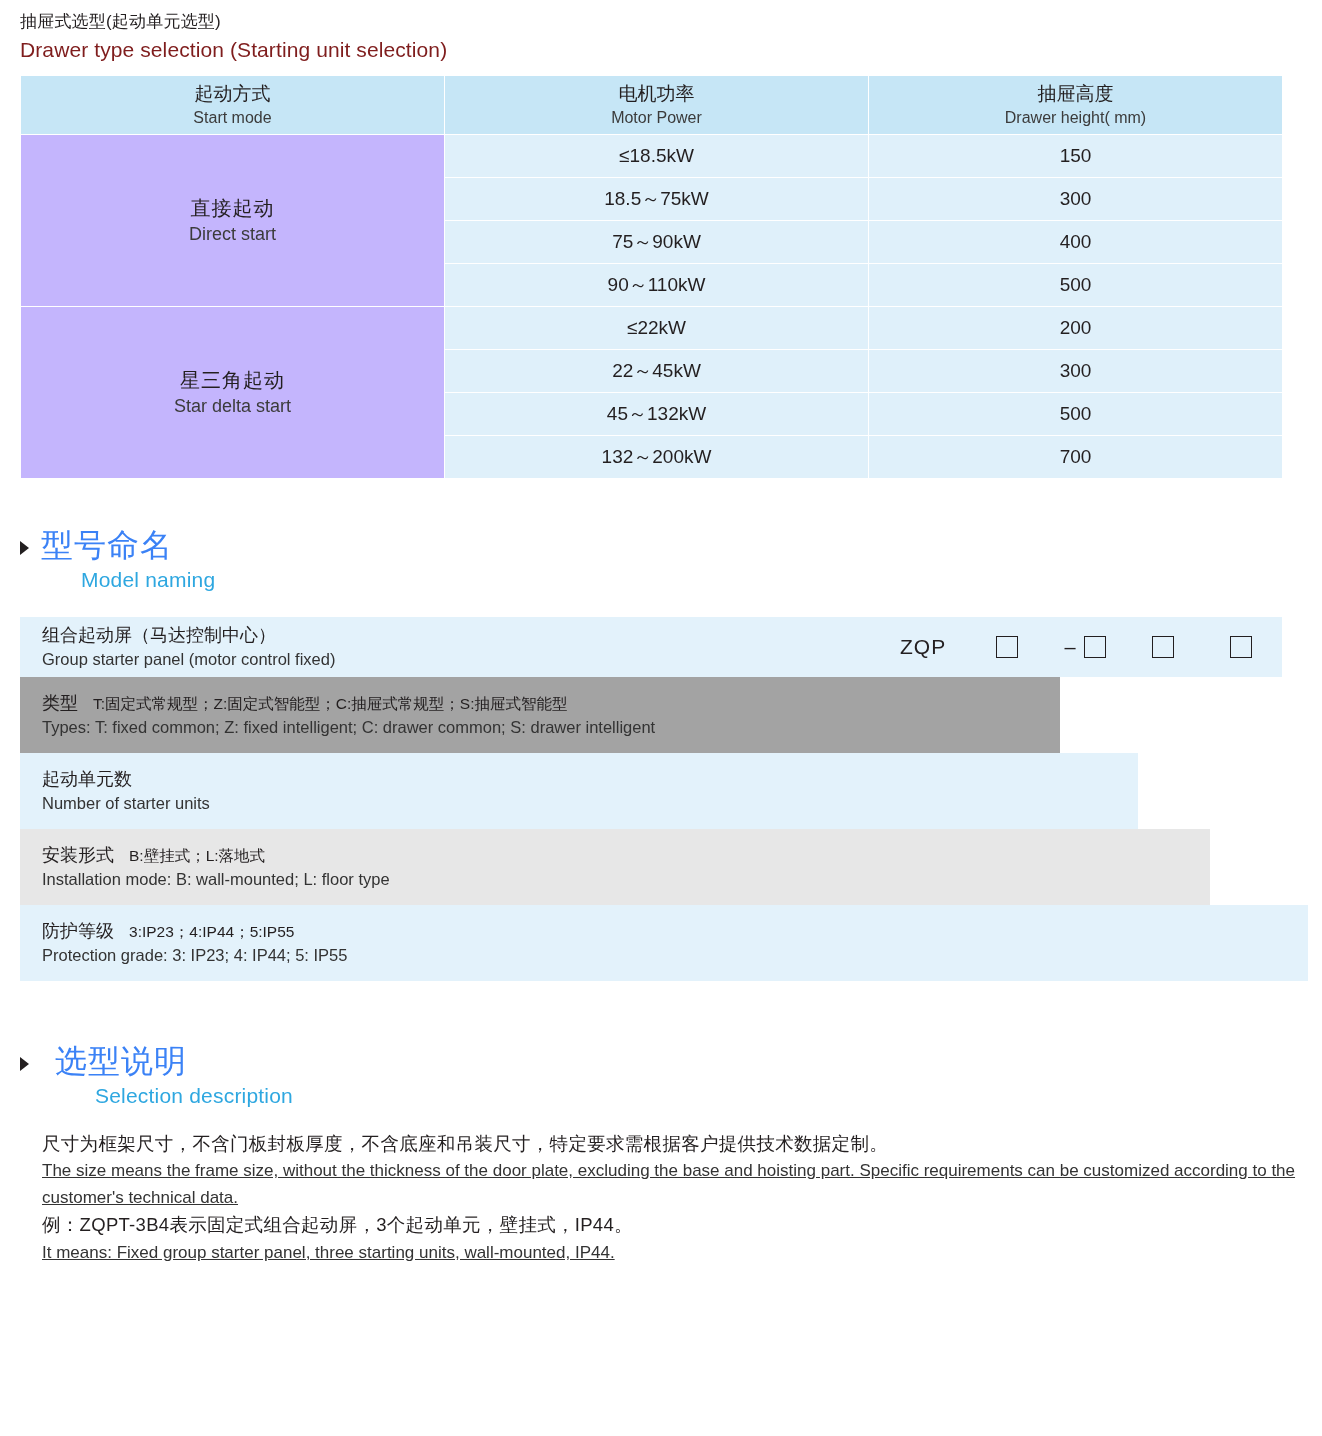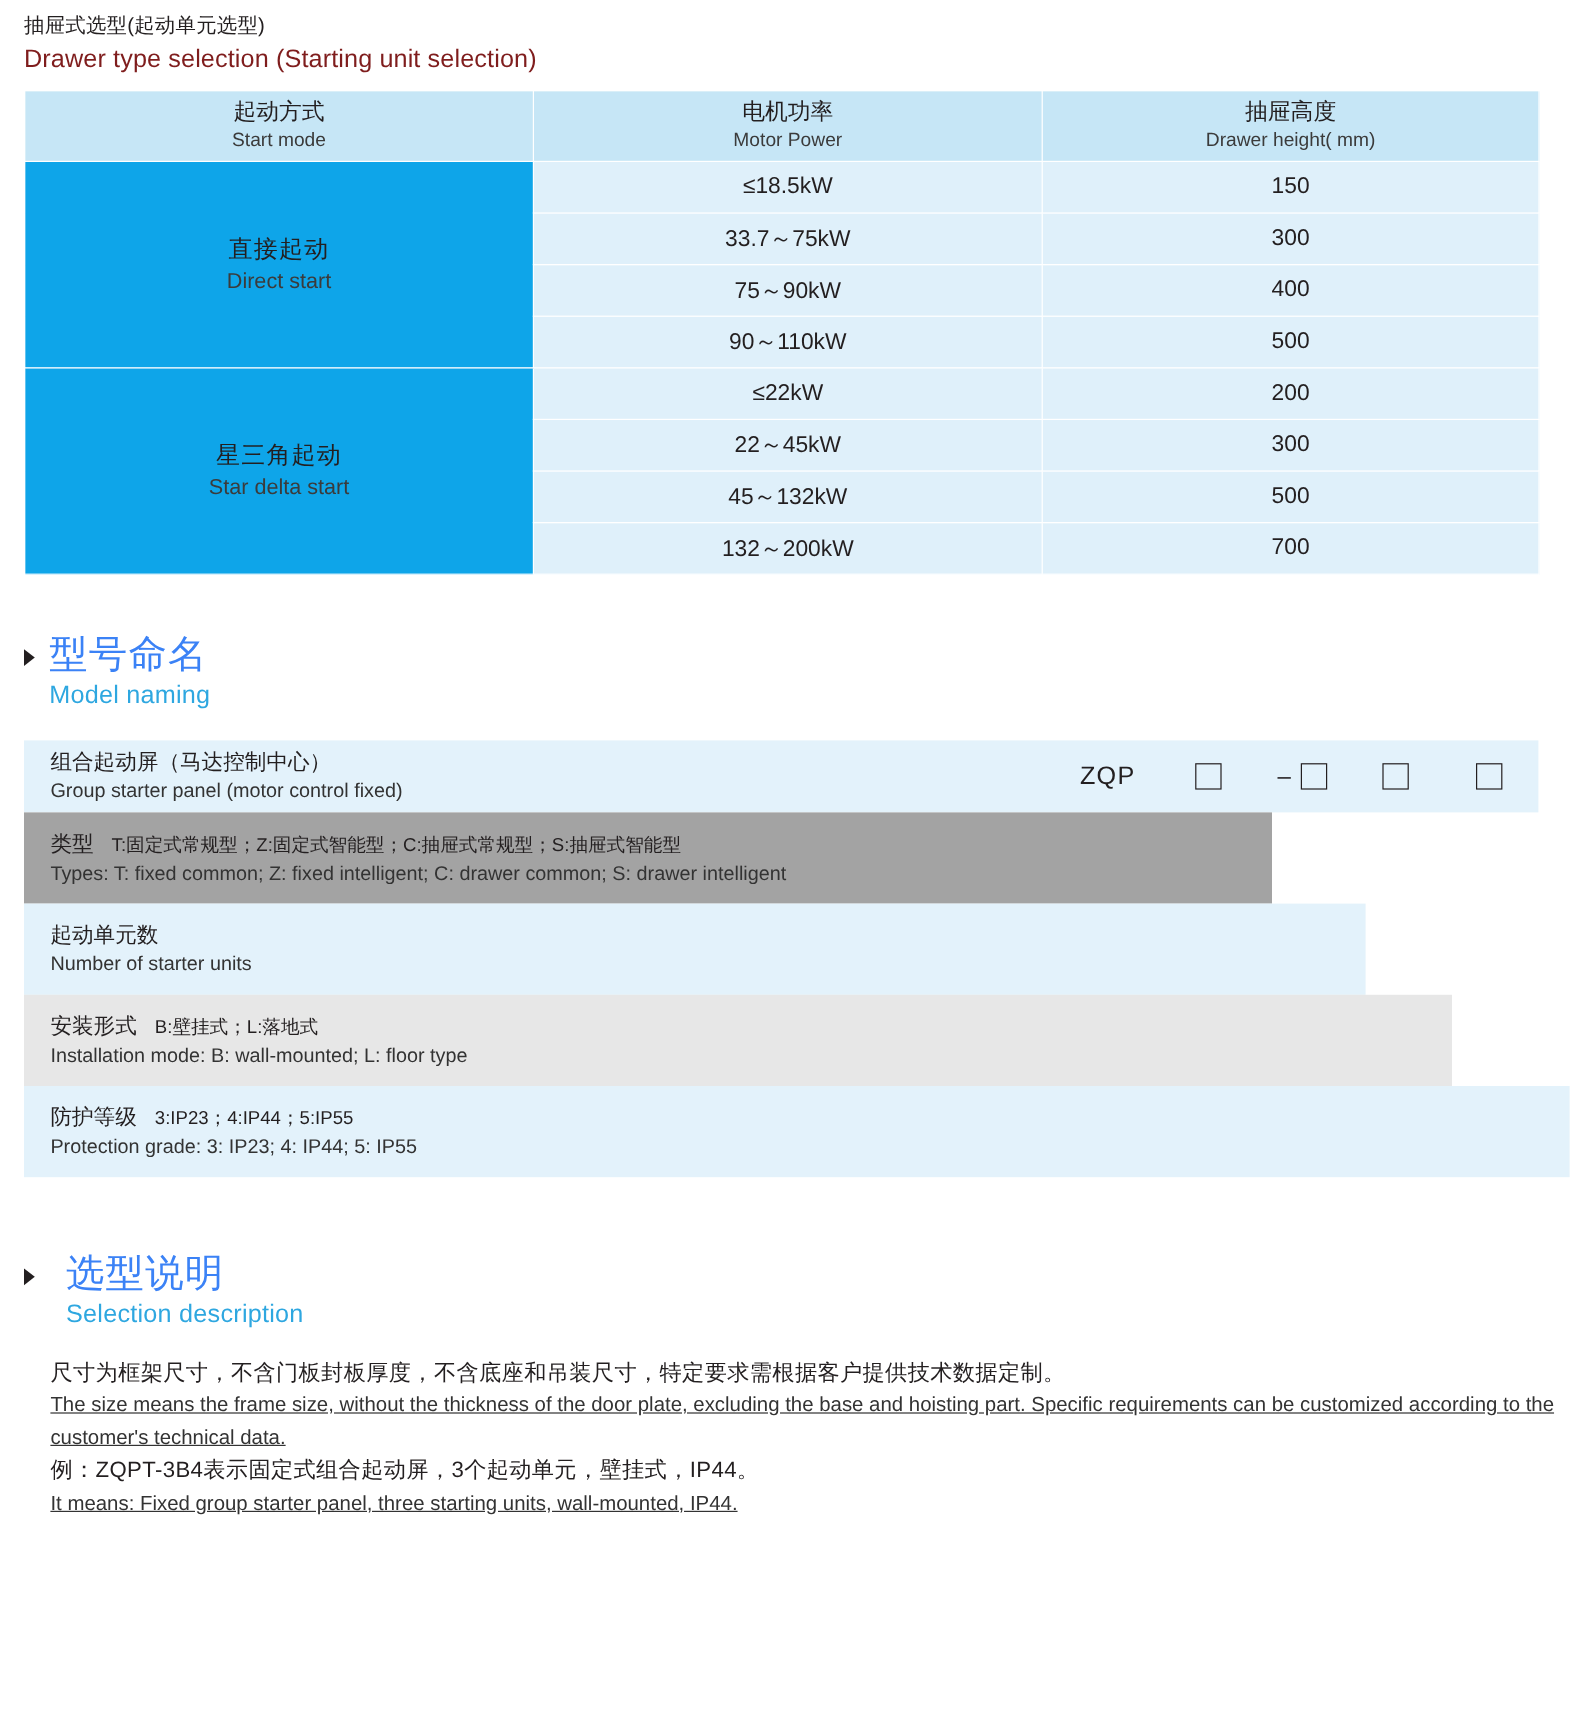--- a/index.html
+++ b/index.html
@@ -69,21 +69,21 @@
     color: #3b3b3b;
     display: block;
   }
   table.spec tbody td {
     background: #dff0fa;
     height: 40px;
     font-size: 19px;
     color: #231f20;
   }
   table.spec tbody td.mode {
-    background: #0ea5e9;
+    background: #c4b5fd;
     line-height: 1.4;
   }
   table.spec tbody td.mode .cn {
     display: block;
     font-size: 20px;
     color: #231f20;
     letter-spacing: 1px;
   }
   table.spec tbody td.mode .en {
     display: block;
@@ -114,20 +114,21 @@
     font-size: 32px;
     color: #3b82f6;
     line-height: 1.15;
     letter-spacing: 1px;
   }
   .head-text .en {
     font-size: 21px;
     color: #2ea7e0;
     line-height: 1.5;
     letter-spacing: 0.2px;
+    margin-left: 40px;
   }
 
   
   .naming {
     margin-top: 22px;
     width: 1262px;
     position: relative;
   }
   .naming-row {
     position: relative;
@@ -254,21 +255,21 @@
 
       <tr>
         <td class="mode" rowspan="4">
           <span class="cn">直接起动</span>
           <span class="en">Direct start</span>
         </td>
         <td>≤18.5kW</td>
         <td>150</td>
       </tr>
       <tr>
-        <td>33.7～75kW</td>
+        <td>18.5～75kW</td>
         <td>300</td>
       </tr>
       <tr>
         <td>75～90kW</td>
         <td>400</td>
       </tr>
       <tr>
         <td>90～110kW</td>
         <td>500</td>
       </tr>

